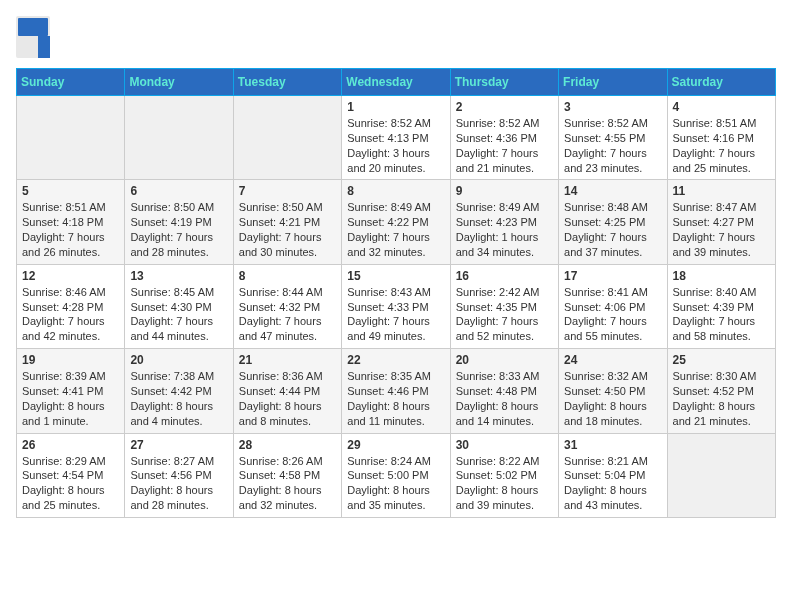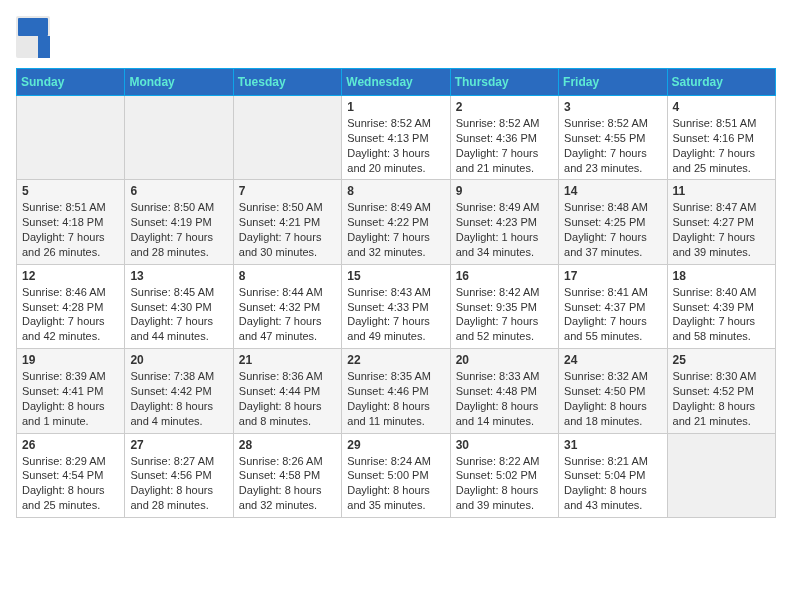--- a/index.html
+++ b/index.html
@@ -241,30 +241,30 @@
           <span class="day-number">15</span>
           <div class="cell-content">
             <span>Sunrise: 8:43 AM</span><br>
             <span>Sunset: 4:33 PM</span><br>
             <span>Daylight: 7 hours and 49 minutes.</span>
           </div>
         </td>
         <td>
           <span class="day-number">16</span>
           <div class="cell-content">
-            <span>Sunrise: 8:42 AM</span><br>
-            <span>Sunset: 9:35 PM</span><br>
+            <span>Sunrise: 2:42 AM</span><br>
+            <span>Sunset: 4:35 PM</span><br>
             <span>Daylight: 7 hours and 52 minutes.</span>
           </div>
         </td>
         <td>
           <span class="day-number">17</span>
           <div class="cell-content">
             <span>Sunrise: 8:41 AM</span><br>
-            <span>Sunset: 4:37 PM</span><br>
+            <span>Sunset: 4:06 PM</span><br>
             <span>Daylight: 7 hours and 55 minutes.</span>
           </div>
         </td>
         <td>
           <span class="day-number">18</span>
           <div class="cell-content">
             <span>Sunrise: 8:40 AM</span><br>
             <span>Sunset: 4:39 PM</span><br>
             <span>Daylight: 7 hours and 58 minutes.</span>
           </div>

